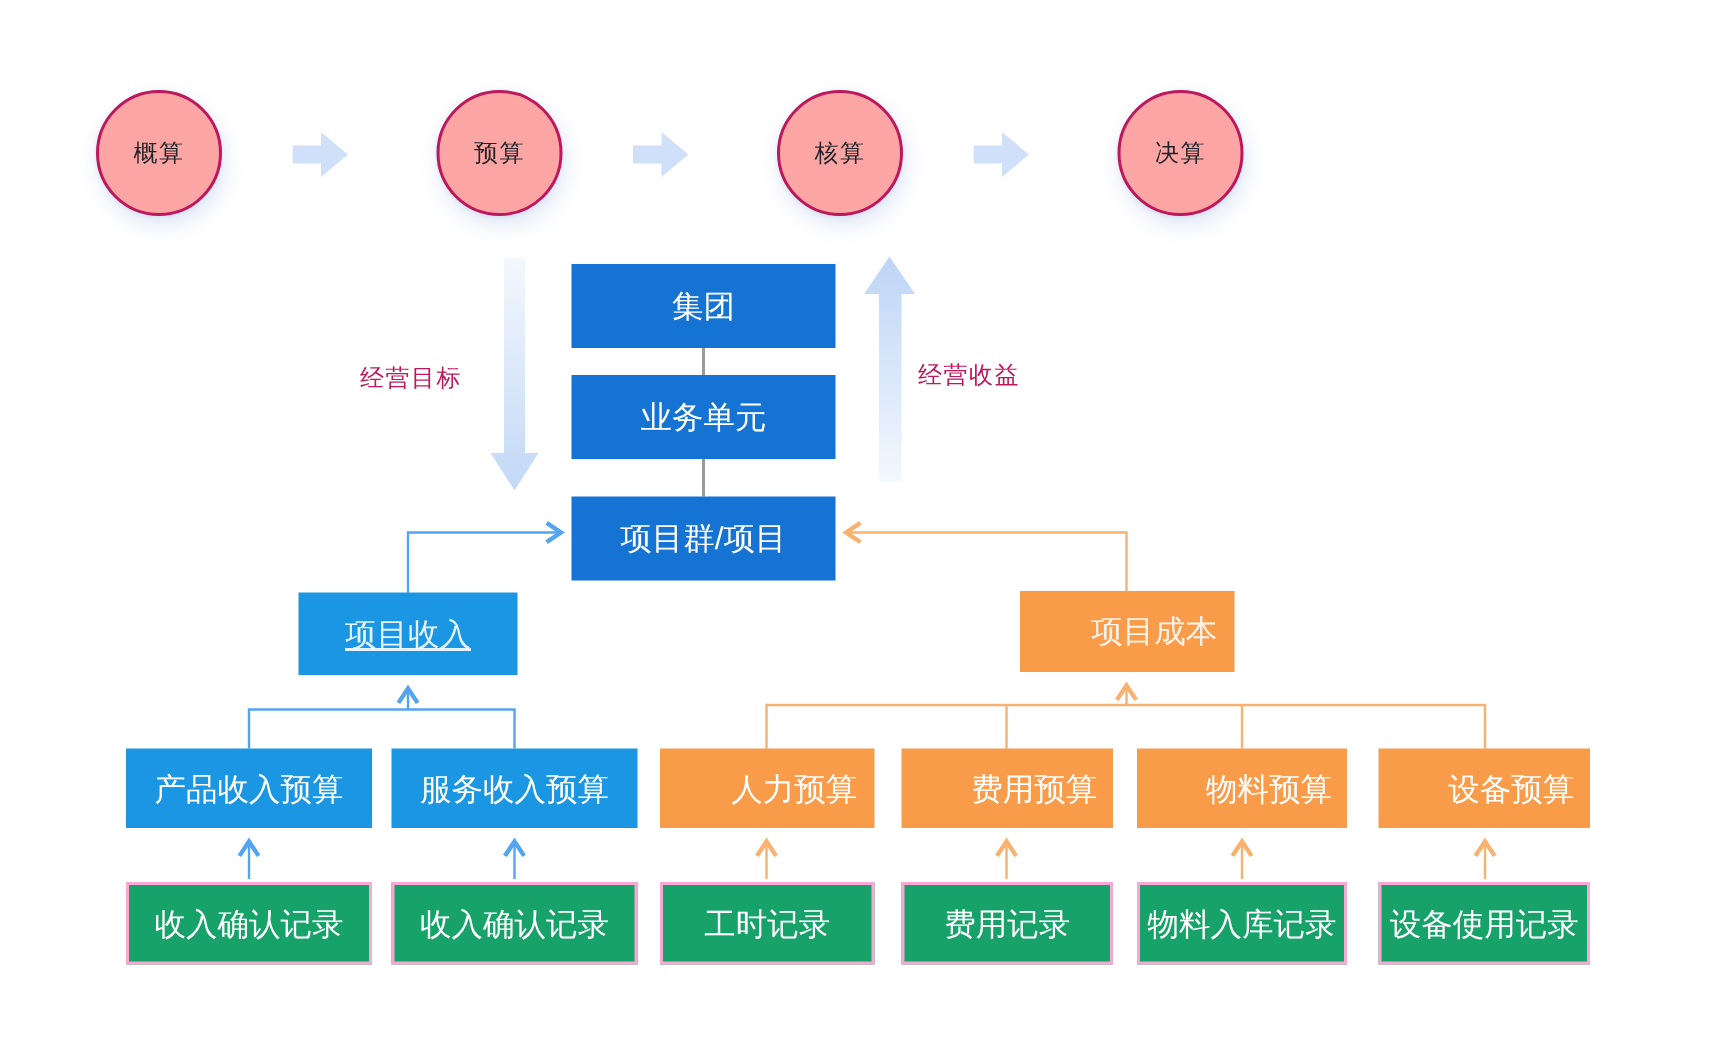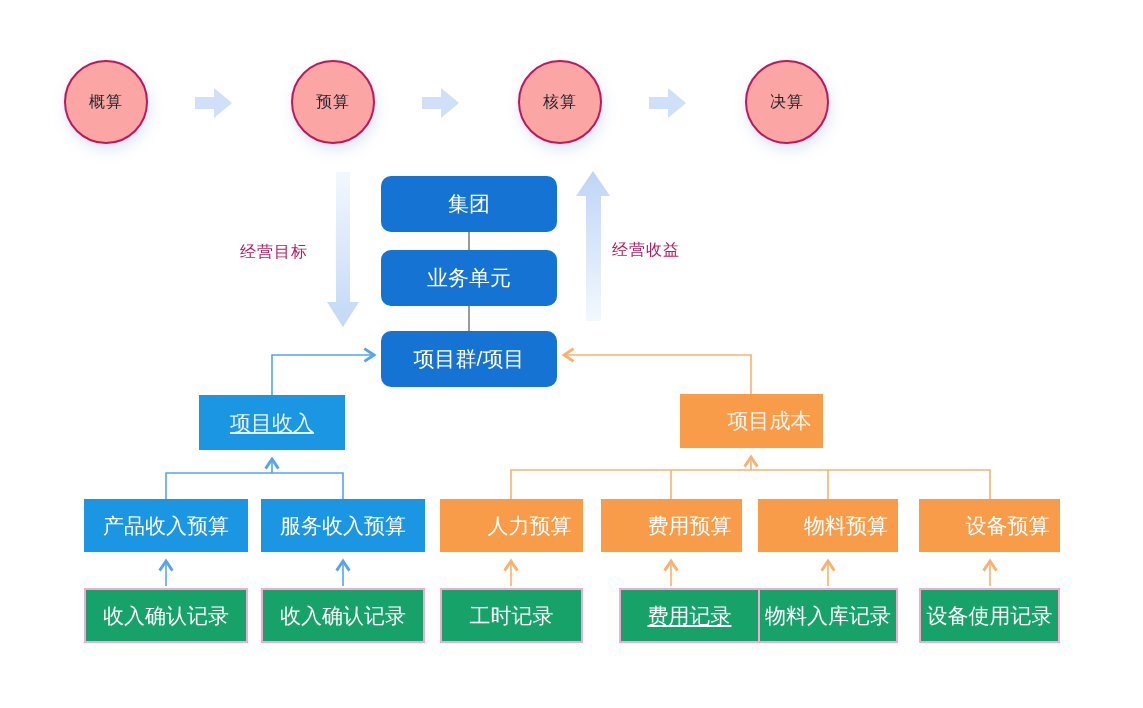--- a/index.html
+++ b/index.html
@@ -13,21 +13,21 @@
     box-shadow:2px 6px 14px rgba(168,193,230,.38),0 1px 3px rgba(168,193,230,.28);
     display:flex;align-items:center;justify-content:center;
     font-size:16px;color:#1f2329;letter-spacing:1px;
   }
   .block-arrow{position:absolute;width:38px;height:32px;}
   .block-arrow polygon{fill:#cfe0f8;}
   .box{
     position:absolute;display:flex;align-items:center;justify-content:center;
     color:#ffffff;font-size:21px;white-space:nowrap;box-sizing:border-box;
   }
-  .box.blue{background:#1573d3;border-radius:10px;}
+  .box.blue{background:#1573d3;}
   .box.lblue{background:#1b96e2;}
   .box.orange{background:#f89c4a;padding-left:36px;}
   .box.green{background:#17a26a;border:2px solid #f9a8d4;}
   .box.parent{color:rgba(255,255,255,.88);}
   .flow-label{
     position:absolute;font-size:16px;color:#be185d;letter-spacing:1px;white-space:nowrap;
   }
   .overlay{position:absolute;left:0;top:0;pointer-events:none;}
 </style>
 </head>
@@ -110,17 +110,17 @@
   <div class="box lblue" style="left:84px;top:499px;width:164px;height:53px;">产品收入预算</div>
   <div class="box lblue" style="left:261px;top:499px;width:164px;height:53px;">服务收入预算</div>
   <div class="box orange" style="left:440px;top:499px;width:143px;height:53px;">人力预算</div>
   <div class="box orange" style="left:601px;top:499px;width:141px;height:53px;">费用预算</div>
   <div class="box orange" style="left:758px;top:499px;width:140px;height:53px;">物料预算</div>
   <div class="box orange" style="left:919px;top:499px;width:141px;height:53px;">设备预算</div>
 
   <div class="box green" style="left:84px;top:588px;width:164px;height:55px;">收入确认记录</div>
   <div class="box green" style="left:261px;top:588px;width:164px;height:55px;">收入确认记录</div>
   <div class="box green" style="left:440px;top:588px;width:143px;height:55px;">工时记录</div>
-  <div class="box green" style="left:619px;top:588px;width:141px;height:55px;text-decoration:underline;">费用记录</div>
+  <div class="box green" style="left:601px;top:588px;width:141px;height:55px;">费用记录</div>
   <div class="box green" style="left:758px;top:588px;width:140px;height:55px;">物料入库记录</div>
   <div class="box green" style="left:919px;top:588px;width:141px;height:55px;">设备使用记录</div>
 
 </div>
 
 </body></html>

